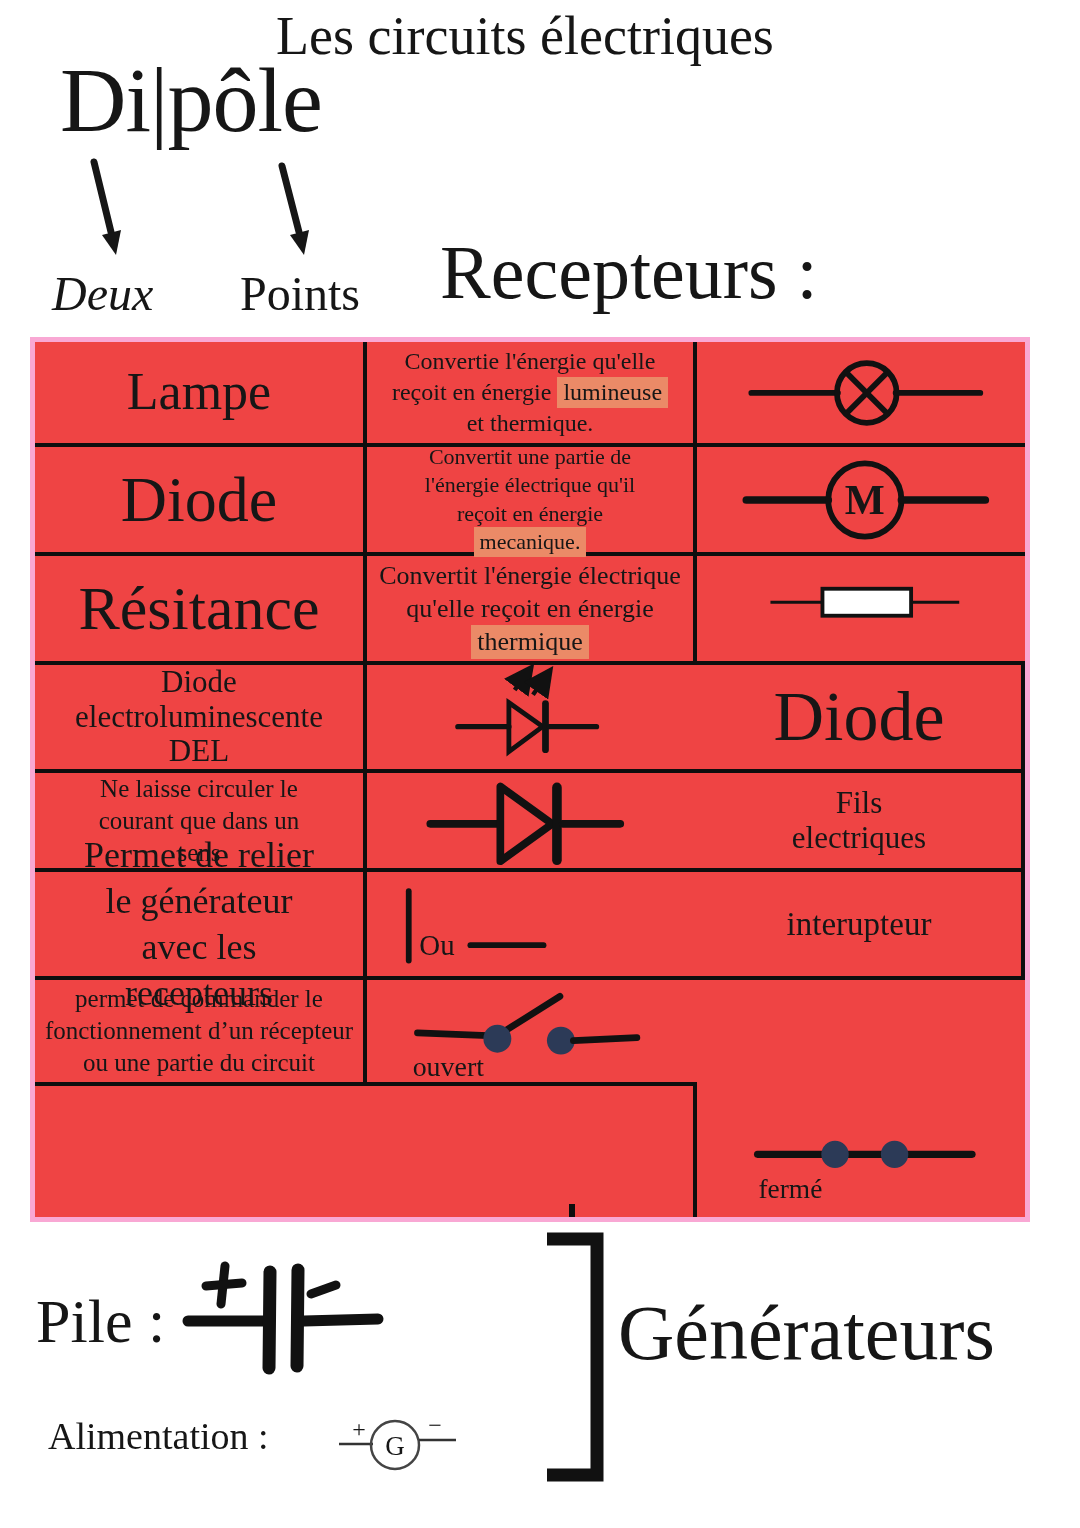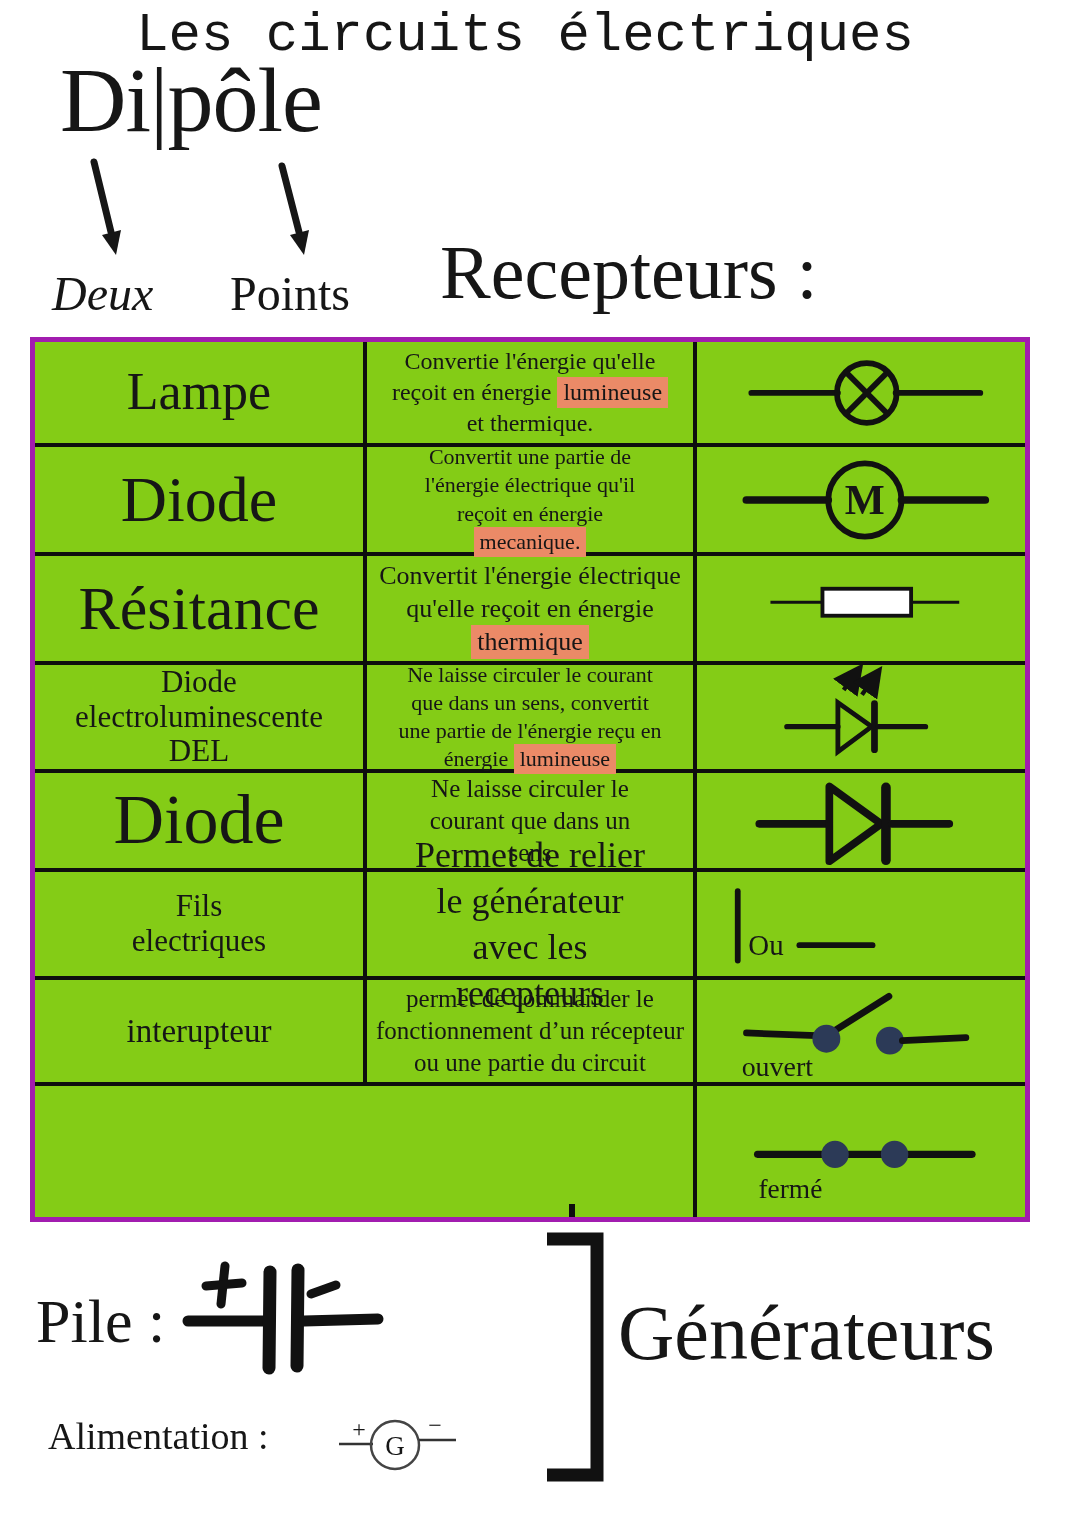--- a/index.html
+++ b/index.html
@@ -1,28 +1,28 @@
 <!DOCTYPE html>
 <html><head>
 <meta charset="utf-8">
 <style>
   html,body{margin:0;padding:0;background:#ffffff;}
   .page{position:relative;width:1080px;height:1528px;background:#fff;overflow:hidden;
         font-family:"Liberation Serif", serif;color:#161616;}
   .abs{position:absolute;}
   
-  .title{top:8px;left:0;width:1050px;text-align:center;font-size:54px;line-height:1.05;font-family:Liberation Mono, monospace;}
+  .title{top:8px;left:0;width:1050px;text-align:center;font-size:54px;line-height:1.05;}
   .dipole{top:52px;left:60px;font-size:92px;line-height:1.05;letter-spacing:-1px;}
   .lbl-deux{top:266px;left:52px;font-size:48px;font-style:italic;}
-  .lbl-points{top:266px;left:230px;font-size:48px;}
+  .lbl-points{top:266px;left:240px;font-size:48px;}
   .recepteurs{top:234px;left:440px;font-size:76px;line-height:1;}
   
-  .table{top:337px;left:30px;width:1000px;height:885px;border:5px solid #a21caf;
+  .table{top:337px;left:30px;width:1000px;height:885px;border:5px solid #f9a8d4;
          box-sizing:border-box;display:grid;grid-template-columns:332px 330px auto;
-         grid-template-rows:105px 109px 109px 108px 99px 108px 106px auto;background:#84cc16;}
+         grid-template-rows:105px 109px 109px 108px 99px 108px 106px auto;background:#ef4444;}
   .cell{box-sizing:border-box;border-bottom:4px solid #0e0e0e;display:flex;
         align-items:center;justify-content:center;position:relative;}
   .cell.rt{border-right:4px solid #0e0e0e;}
   .cell.last{border-bottom:none;margin-left:18px;}
   .nm{text-align:center;line-height:1.12;white-space:pre-line;}
   .r1 .nm{font-size:52px;} .r2 .nm{font-size:64px;} .r3 .nm{font-size:62px;}
   .r4 .nm{font-size:31px;} .r5 .nm{font-size:70px;} .r6 .nm{font-size:31px;}
   .r7 .nm{font-size:33px;}
   .desc{text-align:center;line-height:1.28;}
   .r1 .desc{font-size:24px;max-width:280px;}
@@ -106,23 +106,20 @@
         <rect x="124" y="34" width="92" height="28" fill="#fff" stroke="#111" stroke-width="4"></rect>
         <line x1="216" y1="48" x2="266" y2="48" stroke="#111" stroke-width="3"></line>
       </svg>
       </div>
 
     <div class="cell rt r4">
       <div class="nm">Diode
 electroluminescente
 DEL</div>
       </div>
-    <div class="cell rt r4">
-      <div class="desc"><span>Ne laisse circuler le courant que dans un sens, convertit une partie de l'énergie reçu en énergie </span><span class="hl">lumineuse</span><span></span></div>
-      </div>
     <div class="cell r4">
       <svg class="sym" viewBox="0 0 328 108">
         <defs>
           <marker id="ah" markerWidth="7" markerHeight="7" refX="3.5" refY="3.5" orient="auto">
             <path d="M0,0 L7,3.5 L0,7 Z" fill="#111"></path>
           </marker>
         </defs>
         <line x1="87" y1="64" x2="140" y2="64" stroke="#111" stroke-width="5.5" stroke-linecap="round"></line>
         <polygon points="140,39 140,90 175,64" fill="none" stroke="#111" stroke-width="5"></polygon>
         <line x1="178" y1="40" x2="178" y2="88" stroke="#111" stroke-width="7" stroke-linecap="round"></line>

